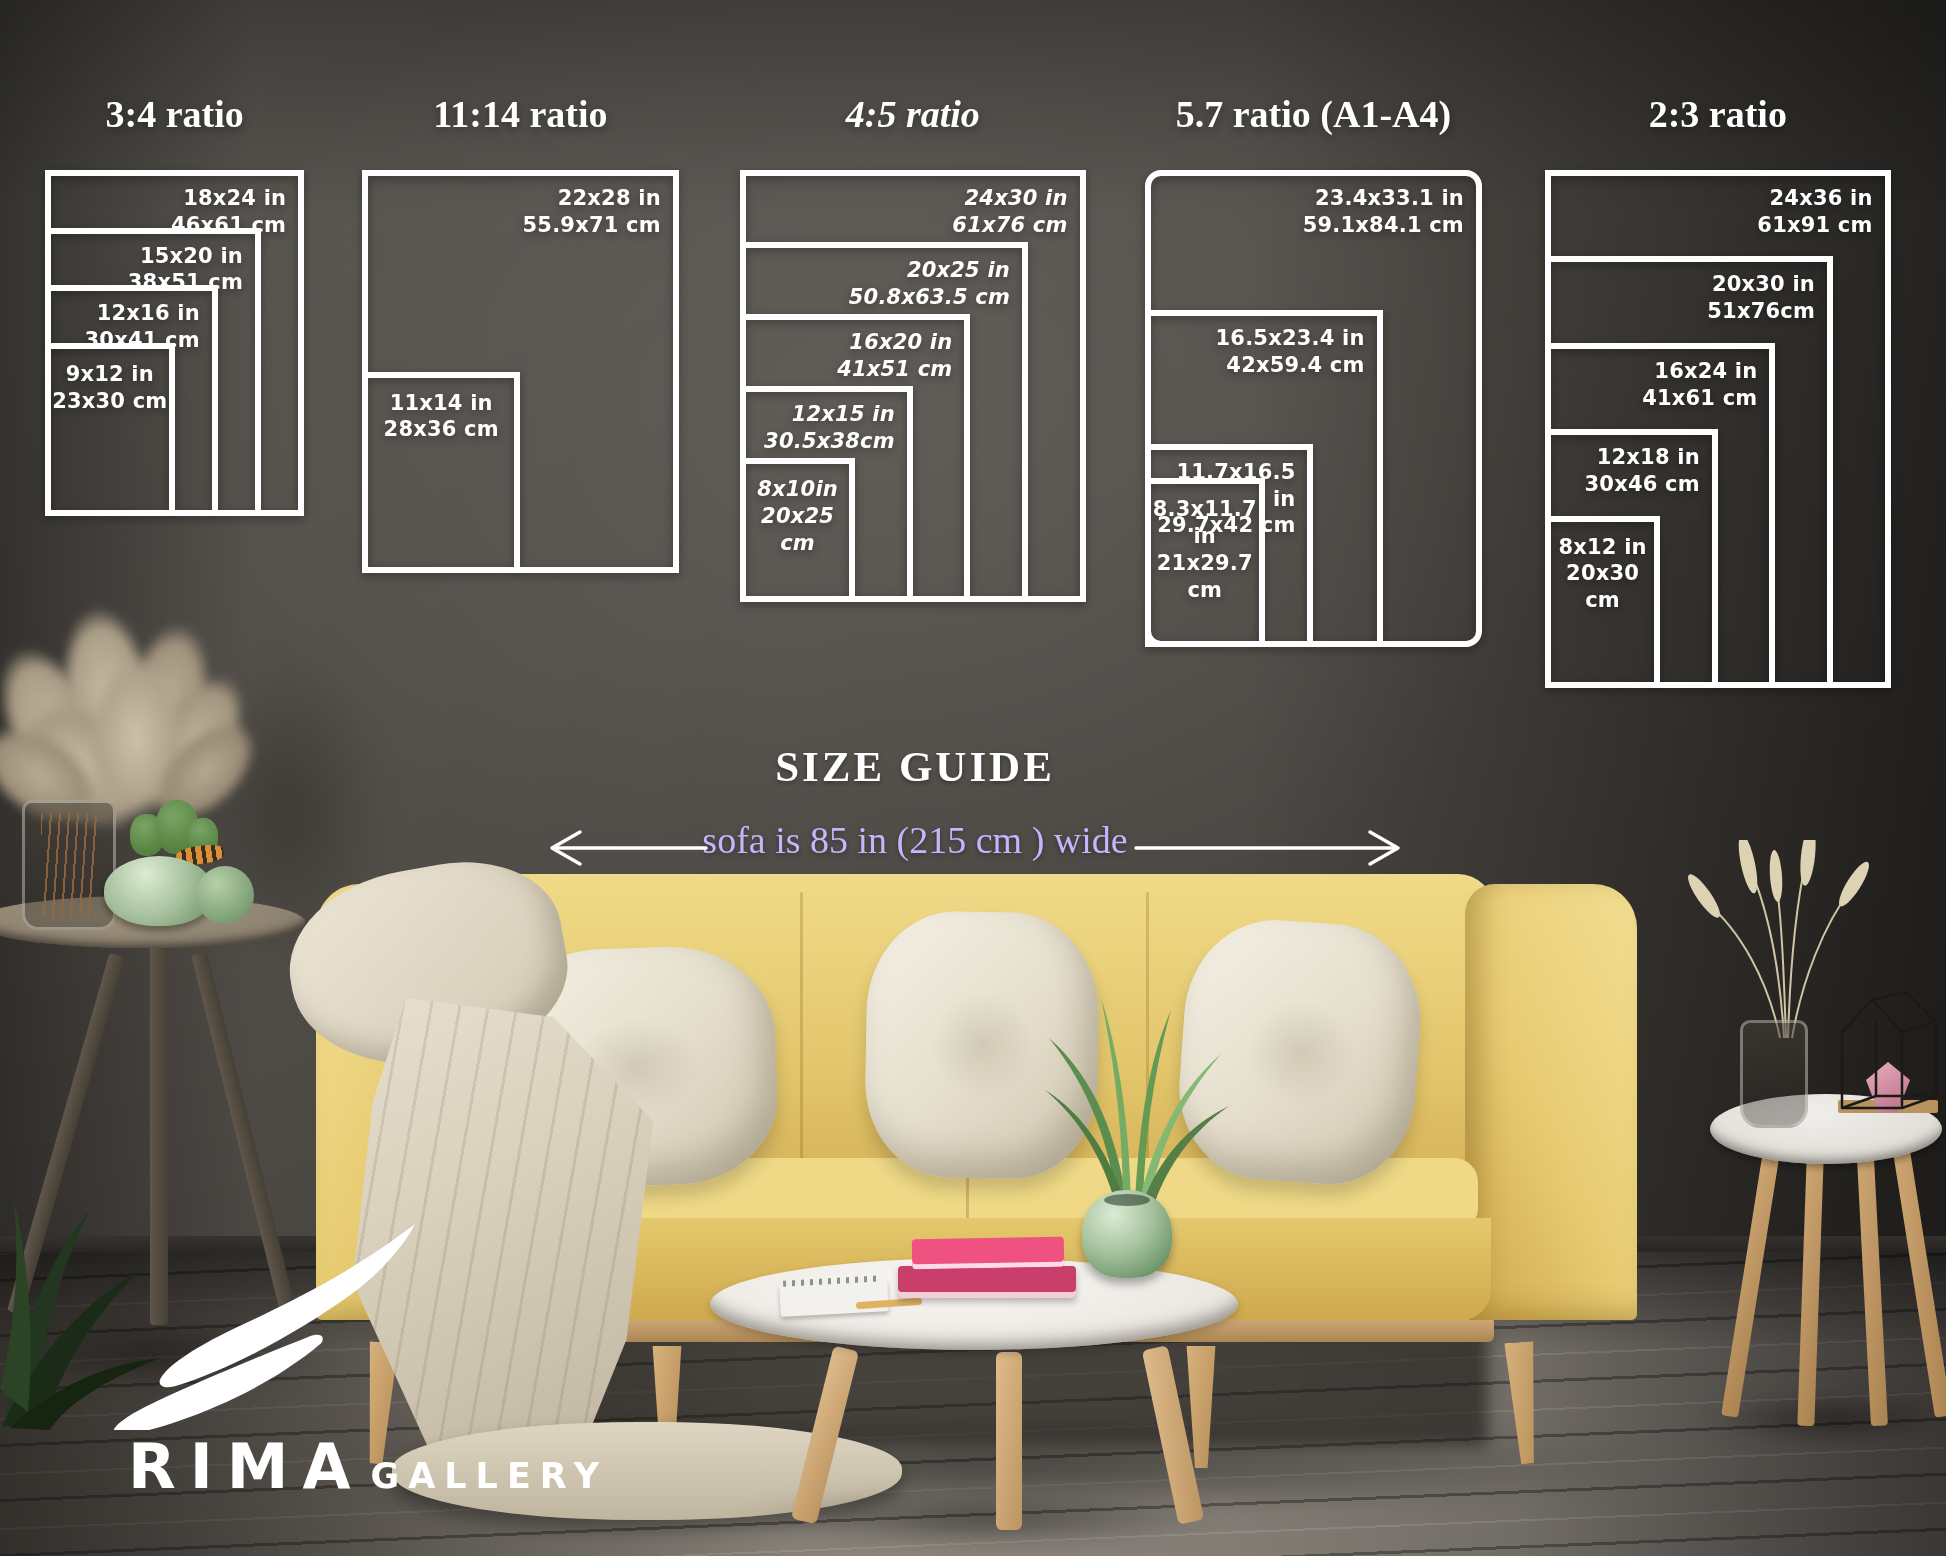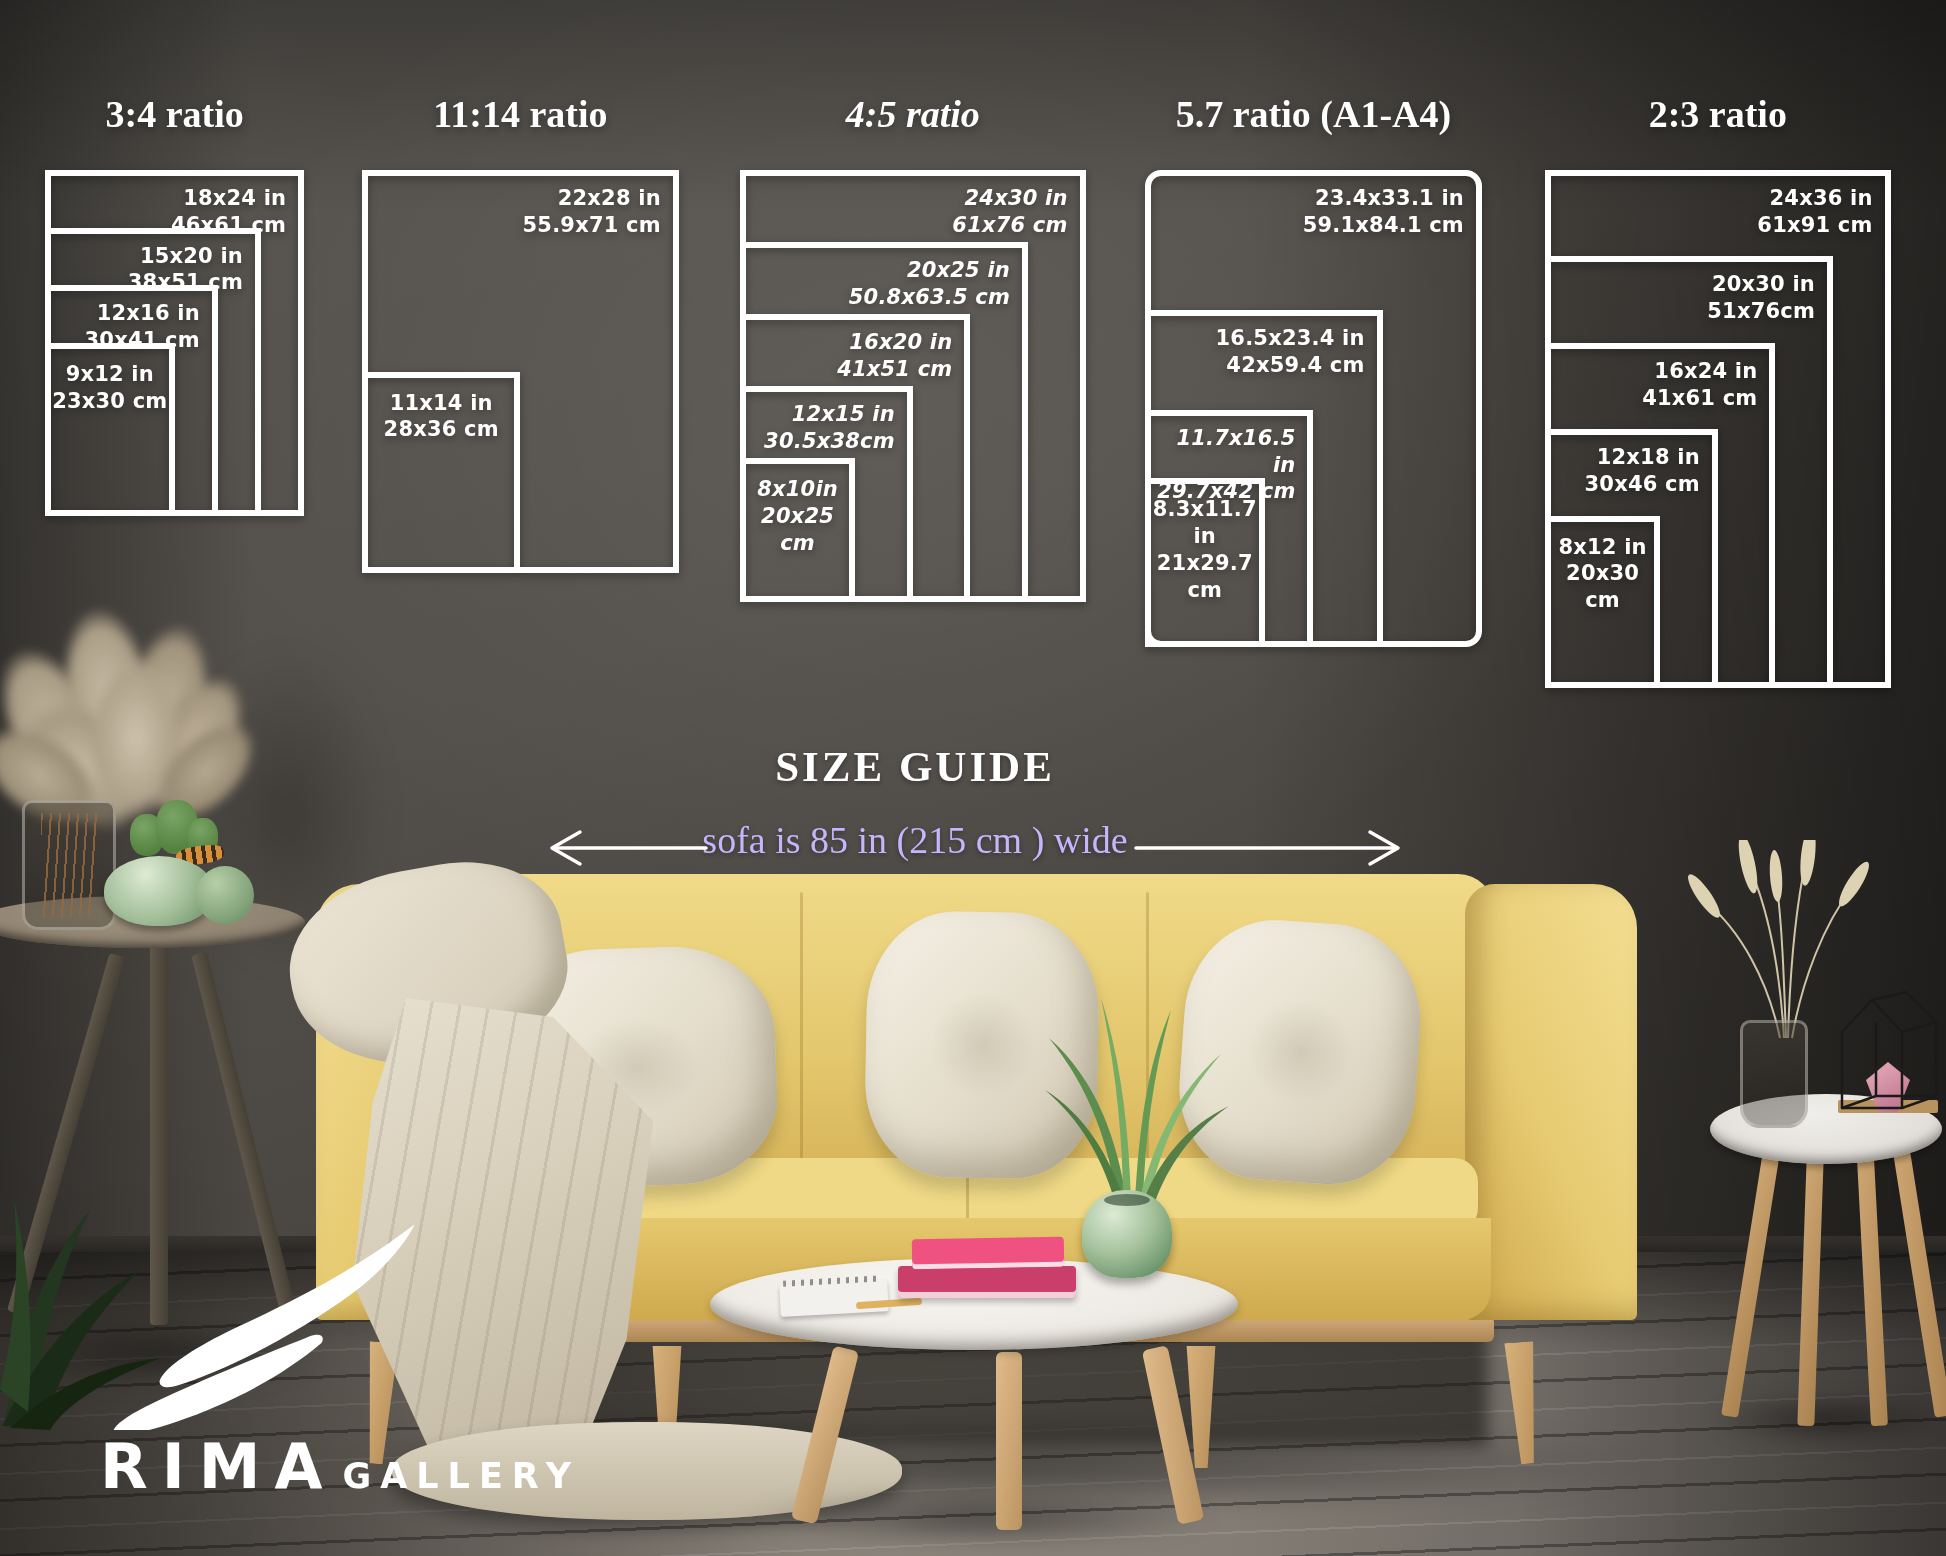--- a/index.html
+++ b/index.html
@@ -122,21 +122,21 @@
   .wire-base{left:1838px;top:1100px;width:100px;height:13px;background:#b8935e;border-radius:2px;}
   .crystal{left:1866px;top:1062px;width:44px;height:50px;
     clip-path:polygon(50% 0,100% 36%,72% 100%,28% 100%,0 36%);
     background:linear-gradient(150deg,#e6aebc 0%,#cf8aa0 55%,#b56e86 100%);}
 
   .corner-plant{left:0;top:1150px;}
 
   
   .logo{left:96px;top:1218px;width:460px;height:280px;}
   .brand-row{position:absolute;left:4px;top:212px;white-space:nowrap;color:#fff;}
-  .brand-primary{font-size:62px;font-weight:bold;letter-spacing:14px;}
+  .brand-primary{font-size:62px;font-weight:bold;letter-spacing:14px;margin-left:28px;}
   .brand-secondary{font-size:35px;font-weight:bold;letter-spacing:9px;margin-left:6px;}
 
   
   .sg-group{position:absolute;filter:drop-shadow(0 3px 4px rgba(0,0,0,.35));}
   .sg-title{position:absolute;top:-78px;left:50%;transform:translateX(-50%);white-space:nowrap;
     color:#fff;font-family:"Liberation Serif","DejaVu Serif",serif;font-size:38px;font-weight:600;}
   .sg-box{position:absolute;left:0;bottom:0;box-sizing:border-box;border:6px solid #ffffff;}
   .sg-label{position:absolute;top:9px;right:12px;text-align:right;color:#fff;
     font-size:21px;font-weight:bold;line-height:1.28;letter-spacing:.2px;}
   .sg-label-center{left:0;right:0;top:12px;text-align:center;}
@@ -382,21 +382,21 @@
           <div>23.4x33.1 in</div>
           <div>59.1x84.1 cm</div>
         </div>
       </div>
       <div class="sg-box" style="width: 237.6px; height: 336.96px;">
         <div class="sg-label">
           <div>16.5x23.4 in</div>
           <div>42x59.4 cm</div>
         </div>
       </div>
-      <div class="sg-box" style="width: 168.48px; height: 237px; font-style: italic;">
+      <div class="sg-box" style="width: 168.48px; height: 203px;">
         <div class="sg-label">
           <div>11.7x16.5 in</div>
           <div>29.7x42 cm</div>
         </div>
       </div>
       <div class="sg-box" style="width: 119.52px; height: 168.48px;">
         <div class="sg-label sg-label-center">
           <div>8.3x11.7 in</div>
           <div>21x29.7 cm</div>
         </div>

